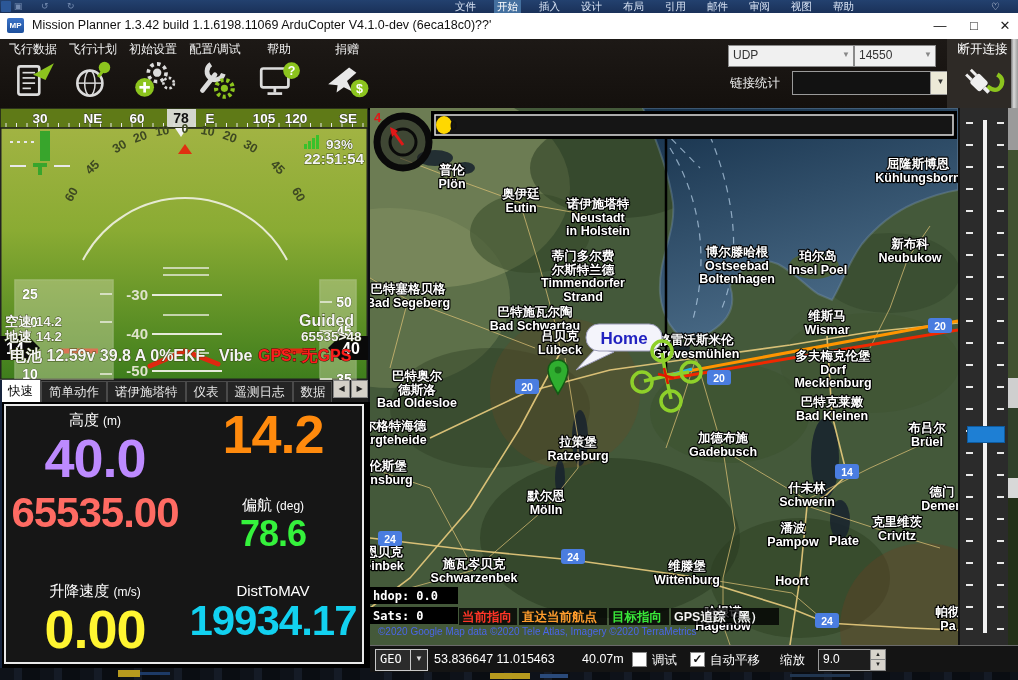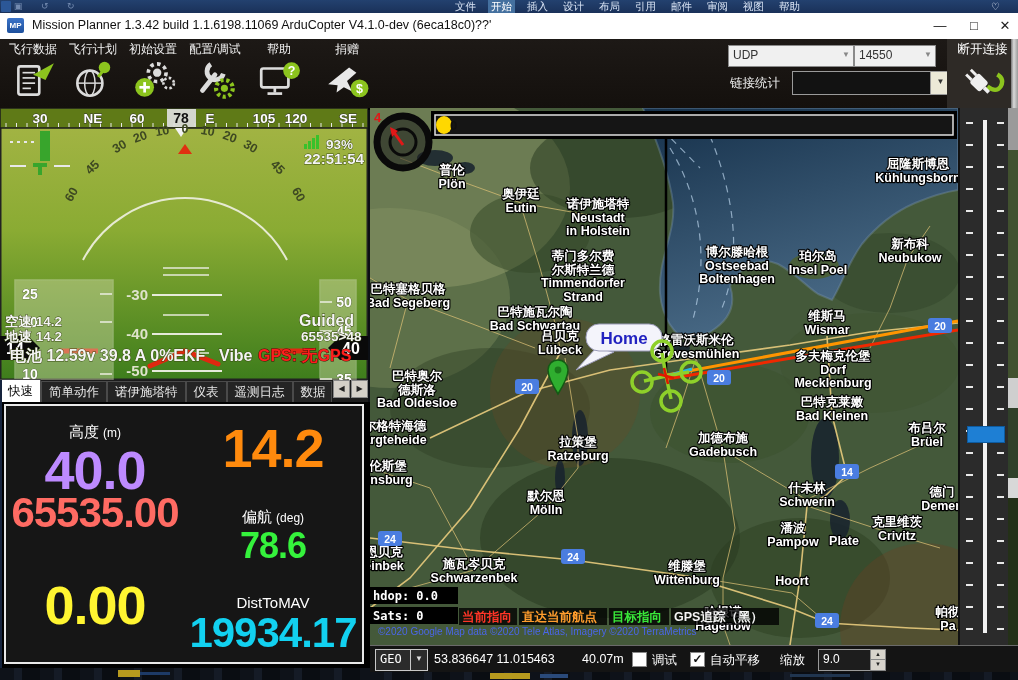--- a/index.html
+++ b/index.html
@@ -2,21 +2,21 @@
 <html><head>
 <meta charset="utf-8">
 <style>
   html,body{margin:0;padding:0}
   body{width:1018px;height:680px;overflow:hidden;background:#0c0f14;
        font-family:"Liberation Sans",sans-serif;position:relative;color:#eee}
   .abs{position:absolute}
 
   
   #ribbon{top:0;left:0;width:1018px;height:13px;background:linear-gradient(#23416f,#1a3159);}
-  #ribbon .rtabs{position:absolute;left:452px;top:0;display:flex;gap:9px;font-size:10.5px;color:#d9e4f5;line-height:13px}
+  #ribbon .rtabs{position:absolute;left:452px;top:0;display:flex;gap:15px;font-size:10.5px;color:#d9e4f5;line-height:13px}
   #ribbon .rtab{padding:0 3px}
   #ribbon .rtab.active{background:#44709f;color:#fff}
   #ribbon .rmini{position:absolute;left:14px;top:0;color:#8aa0c4;font-size:9px;letter-spacing:8px;line-height:13px;opacity:.8}
   #ribbon .rshare{position:absolute;right:18px;top:0;font-size:10px;color:#e8eefb;line-height:13px}
   #word-icon{left:1px;top:1px;width:10px;height:11px;background:#2b5797;border-radius:1px}
 
   
   #titlebar{top:13px;left:0;width:1018px;height:26px;background:#fff;color:#111;border-bottom:1px solid #d0d0d0}
   #mp-icon{left:7px;top:5px;width:17px;height:15px;background:linear-gradient(#3b74c9,#1d4f9c);
            color:#fff;font-size:8px;font-weight:bold;text-align:center;line-height:15px;border-radius:2px}
@@ -62,21 +62,21 @@
   .tab.active{background:#fff;color:#000;height:22px;line-height:22px}
   .tab.cut{width:26px;overflow:hidden;padding-right:14px}
   .tab-arrows{margin-left:1px;display:flex;gap:1px;align-self:flex-start}
   .tarr{width:15px;height:16px;background:#d4d0c8;color:#222;font-size:8px;text-align:center;line-height:16px;border:1px solid #888}
 
   
   #quick{top:402px;left:2px;width:364px;height:264px;background:#000;padding:2px}
   #quick .qpanel{border:2px solid #e8e8e8;background:#161616;width:356px;height:256px;
                  display:grid;grid-template-columns:1fr 1fr;grid-template-rows:1fr 1fr 1fr}
   .qcell{text-align:center;overflow:hidden}
-  .qlabel{font-size:15px;color:#fff;margin-top:17px}
+  .qlabel{font-size:15px;color:#fff;margin-top:5px}
   .qunit{font-size:12px;color:#fff}
   .qvalue{font-weight:bold;line-height:1.05;margin-top:0;letter-spacing:-1px}
 
   
   #map{top:108px;left:370px;width:588px;height:537px;background:#42573a}
   .city{fill:#fff;font:bold 12.5px "Liberation Sans",sans-serif;text-anchor:middle;
         stroke:#000;stroke-width:2.4px;paint-order:stroke;stroke-linejoin:round}
   .badge-t{fill:#fff;font:bold 10.5px "Liberation Sans",sans-serif;text-anchor:middle}
   .road{stroke:#e5c97c;stroke-width:1.6;fill:none;opacity:.92}
   .road2{stroke:#d9bf74;stroke-width:1;fill:none;opacity:.75}
@@ -400,30 +400,31 @@
   </div>
 </div>
 
 <div id="quick" class="abs">
   <div class="qpanel">
     <div class="qcell">
       <div class="qlabel"><span>高度</span> <span class="qunit">(m)</span></div>
       <div class="qvalue" style="color: rgb(189, 138, 255); font-size: 54px;">40.0</div>
     </div>
     <div class="qcell">
-      <div class="qvalue" style="color: rgb(255, 138, 13); font-size: 54px; margin-top: 14px;">14.2</div>
+      <div class="qvalue" style="color: rgb(255, 138, 13); font-size: 54px;">14.2</div>
     </div>
     <div class="qcell">
       <div class="qvalue" style="color: rgb(255, 107, 99); font-size: 42px;">65535.00</div>
     </div>
     <div class="qcell">
       <div class="qlabel"><span>偏航</span> <span class="qunit">(deg)</span></div>
       <div class="qvalue" style="color: rgb(53, 242, 60); font-size: 36px;">78.6</div>
     </div>
     <div class="qcell">
+      <div class="qlabel"><span>升降速度</span> <span class="qunit">(m/s)</span></div>
       <div class="qvalue" style="color: rgb(255, 245, 49); font-size: 54px;">0.00</div>
     </div>
     <div class="qcell">
       <div class="qlabel"><span>DistToMAV</span> <span class="qunit"></span></div>
       <div class="qvalue" style="color: rgb(18, 209, 240); font-size: 42px;">19934.17</div>
     </div>
   </div>
 </div>
 
 <div id="map" class="abs">

